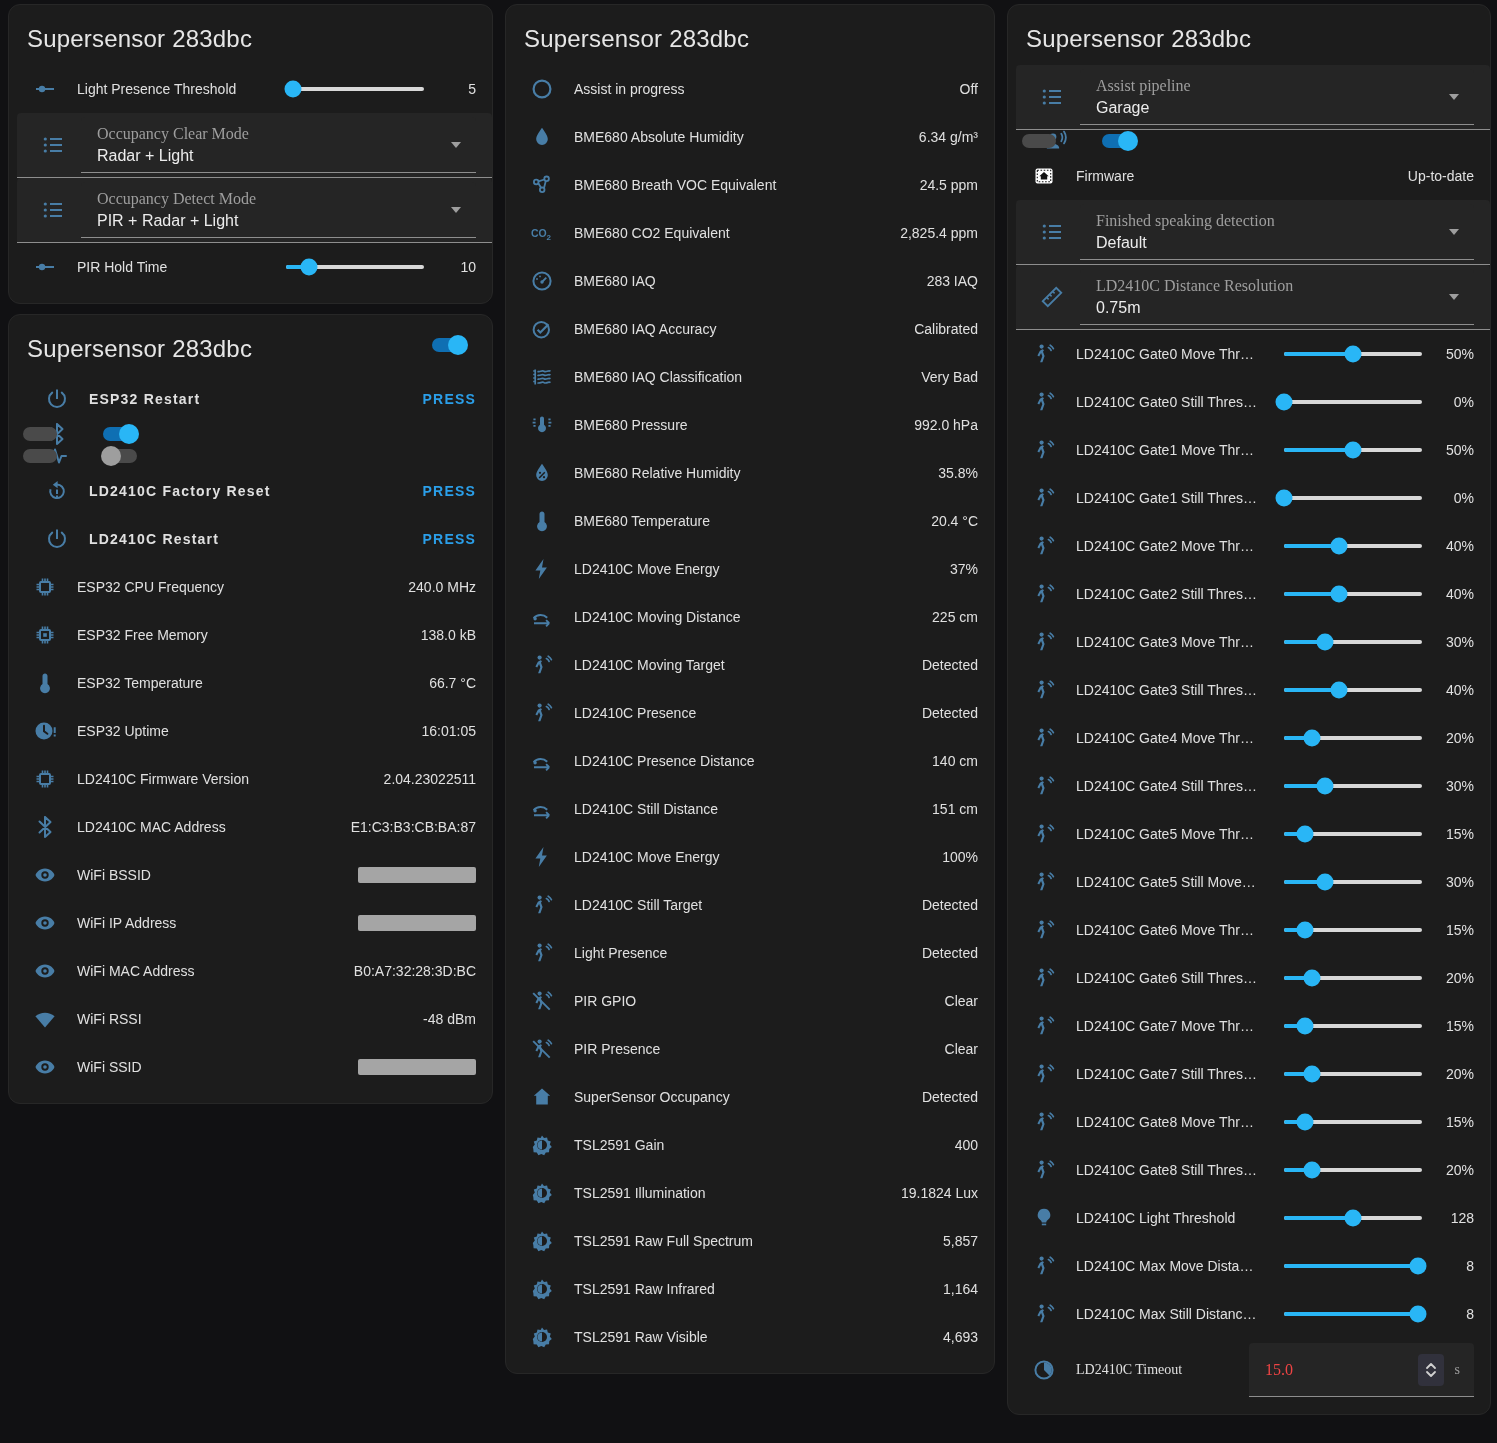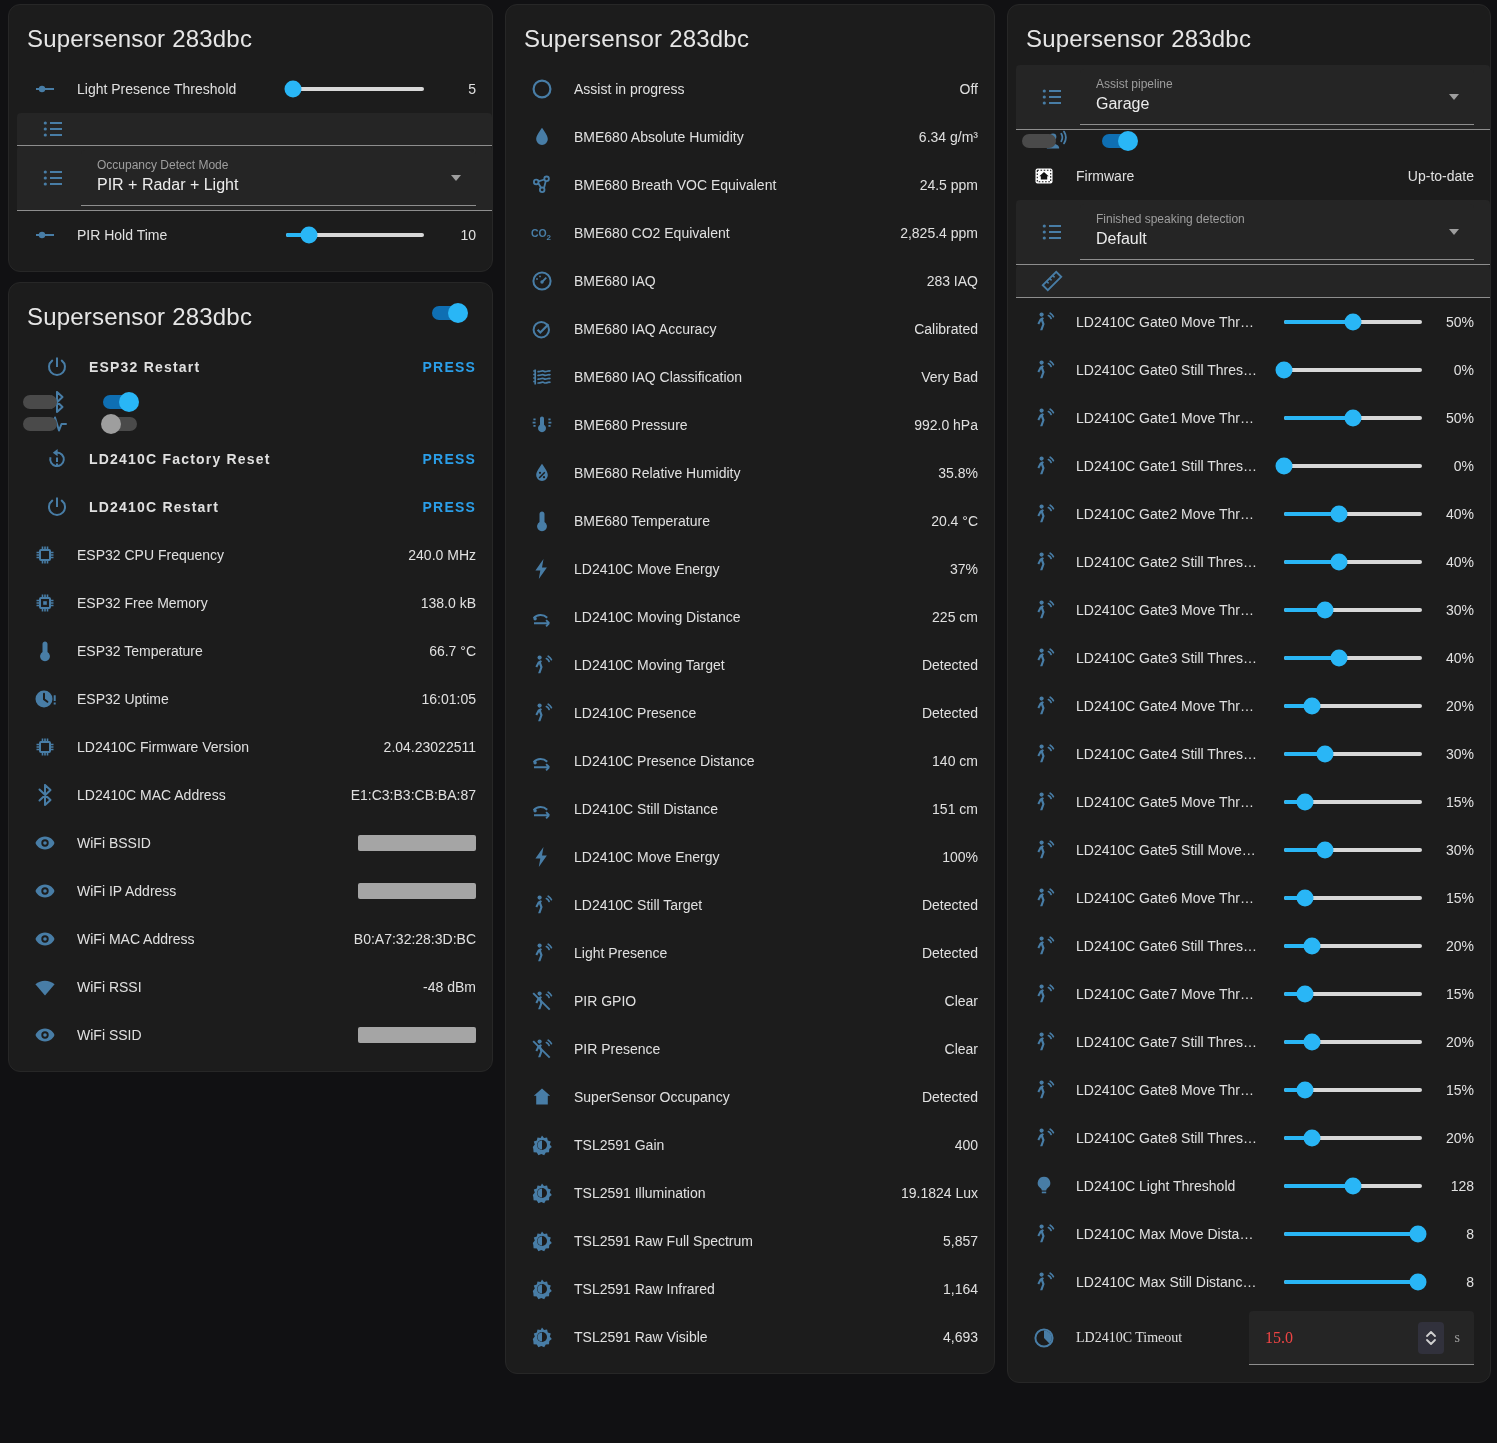--- a/index.html
+++ b/index.html
@@ -28,21 +28,21 @@
   
   .slider-wrap{position:relative;width:138px;height:32px;flex:none;margin-left:8px;cursor:pointer;}
   .track{position:absolute;left:0;right:0;top:14px;height:4px;border-radius:2px;background:#d8d8d8;}
   .fill{position:absolute;left:0;top:0;height:100%;border-radius:2px;background:#29b6f6;}
   .thumb{position:absolute;top:16px;width:17px;height:17px;border-radius:50%;background:#29b6f6;transform:translate(-50%,-50%);}
   .slider-value{min-width:42px;margin-left:10px;font-size:14px;text-align:right;white-space:nowrap;}
   
   .row.select-row{height:auto;padding:4px 16px;}
   .select{flex:1;min-width:0;margin-left:8px;height:56px;box-sizing:border-box;position:relative;
     background:#252525;border-radius:4px 4px 0 0;border-bottom:1px solid #8e8e8e;padding:8px 40px 0 16px;cursor:pointer;}
-  .sel-label{font-size:12px;color:#9e9e9e;white-space:nowrap;overflow:hidden;text-overflow:ellipsis;}
+  .sel-label{font-size:16px;color:#9e9e9e;white-space:nowrap;overflow:hidden;text-overflow:ellipsis;font-family:Liberation Serif, serif;}
   .sel-value{font-size:16px;color:#ececec;margin-top:4px;white-space:nowrap;}
   .sel-arrow{position:absolute;right:15px;top:50%;margin-top:-3px;width:0;height:0;
     border-left:5px solid transparent;border-right:5px solid transparent;border-top:6px solid #9e9e9e;}
   
   .redbar{width:118px;height:16px;border-radius:2px;background:#a5a5a5;margin-left:12px;flex:none;}
   
   .row.number-row{height:64px;font-family:Liberation Serif, serif;}
   .numbox{margin-left:12px;width:225px;height:54px;flex:none;box-sizing:border-box;display:flex;align-items:center;
     background:#252525;border-radius:4px 4px 0 0;border-bottom:1px solid #8e8e8e;padding:0 10px 0 16px;}
   .num-val{flex:1;font-size:16px;color:#ef4444;}
@@ -81,20 +81,25 @@
                   <line x1="9" y1="12" x2="21" y2="12"></line>
                   <line x1="9" y1="18" x2="21" y2="18"></line>
                 </g>
                 <g fill="currentColor">
                   <circle cx="4.3" cy="6" r="1.6"></circle>
                   <circle cx="4.3" cy="12" r="1.6"></circle>
                   <circle cx="4.3" cy="18" r="1.6"></circle>
                 </g>
               </svg>
             </span>
+            <div class="select">
+              <div class="sel-label">Occupancy Clear Mode</div>
+              <div class="sel-value">Radar + Light</div>
+              <span class="sel-arrow"></span>
+            </div>
           </div>
           <div class="row select select-row">
             <span class="icon">
               <svg viewBox="0 0 24 24" aria-hidden="true">
                 <g stroke="currentColor" stroke-width="2">
                   <line x1="9" y1="6" x2="21" y2="6"></line>
                   <line x1="9" y1="12" x2="21" y2="12"></line>
                   <line x1="9" y1="18" x2="21" y2="18"></line>
                 </g>
                 <g fill="currentColor">
@@ -690,20 +695,25 @@
               <span class="sel-arrow"></span>
             </div>
           </div>
           <div class="row select select-row">
             <span class="icon">
               <svg viewBox="0 0 24 24" aria-hidden="true">
                 <path d="M2.8 16.2L16.2 2.8l5 5L7.8 21.2z" fill="none" stroke="currentColor" stroke-width="1.9"></path>
                 <path d="M6.6 12.4l2 2M9.6 9.4l2 2M12.6 6.4l2 2" stroke="currentColor" stroke-width="1.5"></path>
               </svg>
             </span>
+            <div class="select">
+              <div class="sel-label">LD2410C Distance Resolution</div>
+              <div class="sel-value">0.75m</div>
+              <span class="sel-arrow"></span>
+            </div>
           </div>
           <div class="row slider">
             <span class="icon">
               <svg viewBox="0 0 24 24" aria-hidden="true">
                 <circle cx="9.6" cy="4.6" r="2.1" fill="currentColor"></circle>
                 <path d="M10.4 7.3L7.9 8.8l-2.5 4.6 1.8 1 1.9-3.4 1.2 3.2-2.2 6.1h2.3l2.2-6.2-1.6-4.4 1-1.6z" fill="currentColor"></path>
                 <path d="M16.4 5.6a5.3 5.3 0 0 1 2.7 2.8" fill="none" stroke="currentColor" stroke-width="1.7" stroke-linecap="round"></path>
                 <path d="M18.2 3.2a8.7 8.7 0 0 1 3.2 3.5" fill="none" stroke="currentColor" stroke-width="1.7" stroke-linecap="round"></path>
               </svg>
             </span>

